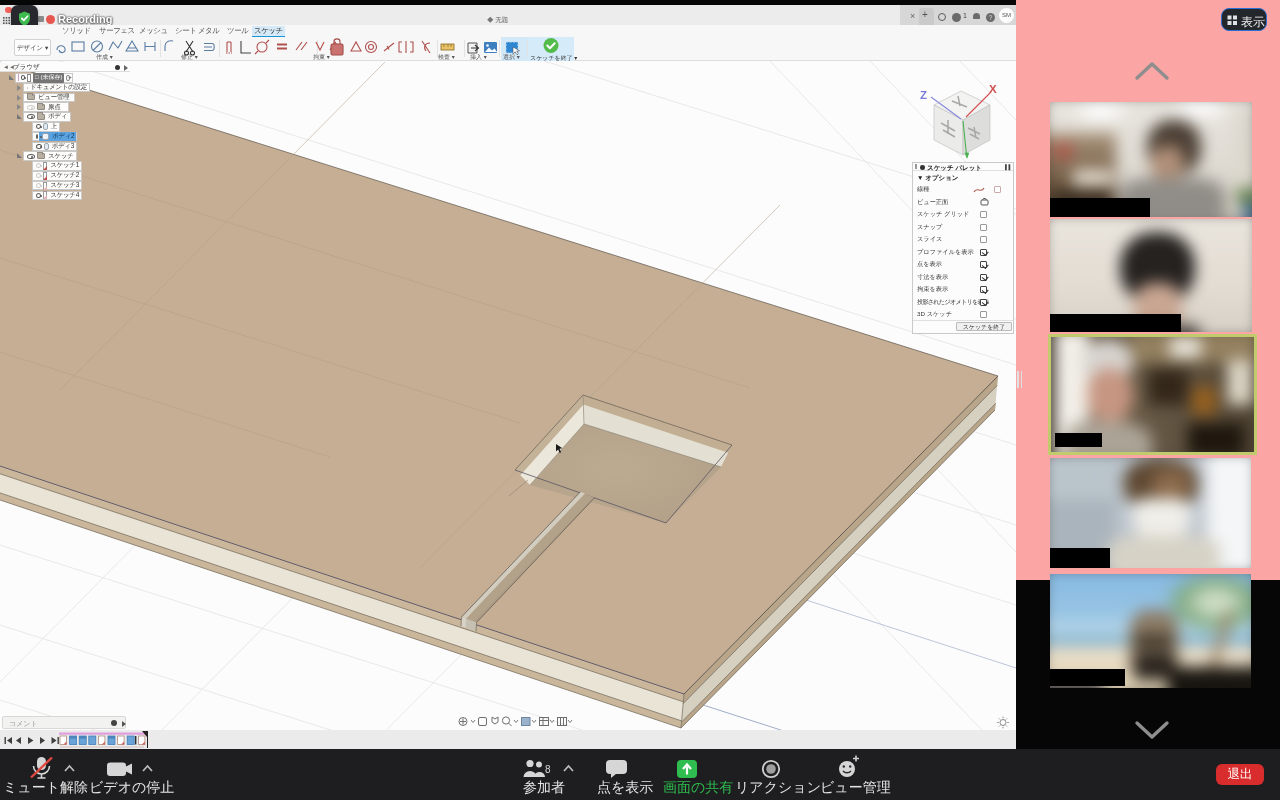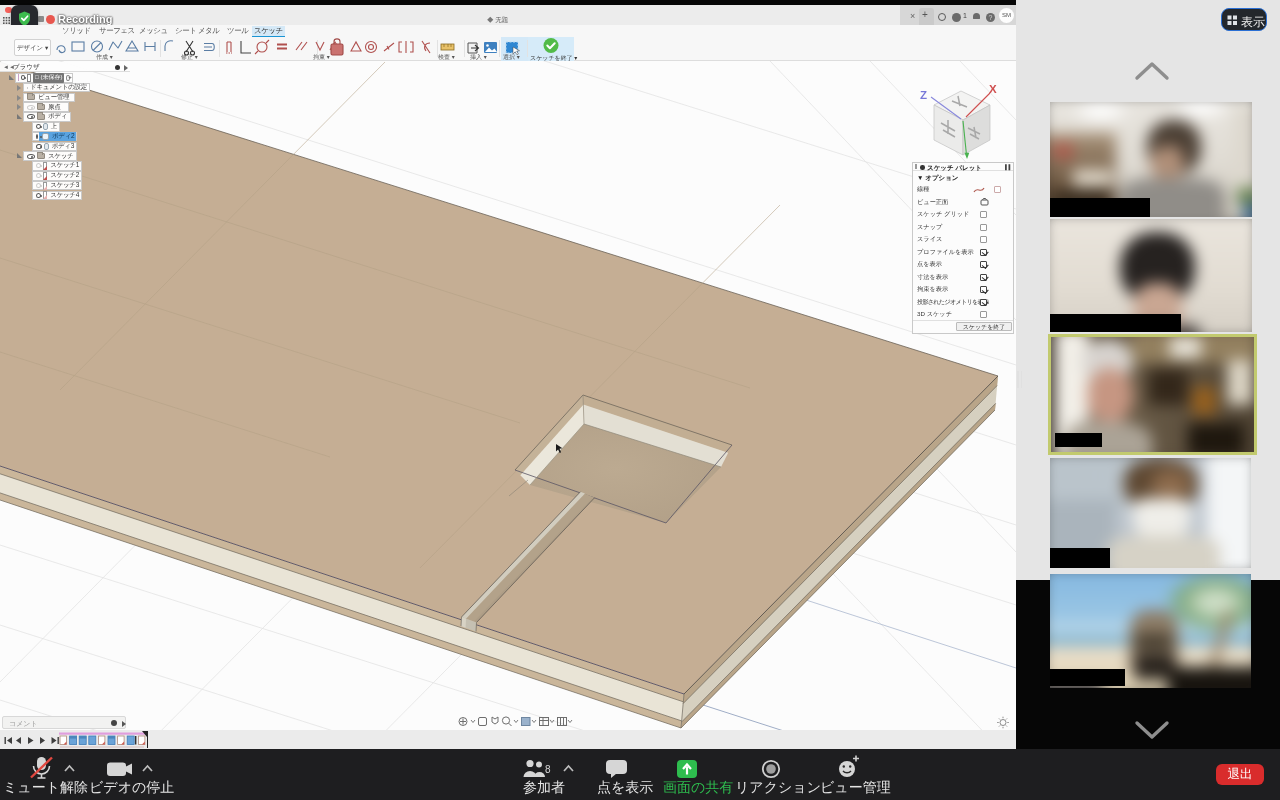--- a/index.html
+++ b/index.html
@@ -4,21 +4,21 @@
 html,body{width:1280px;height:800px;overflow:hidden;background:#000}
 body{font-family:"Liberation Sans",sans-serif}
 #root{position:relative;width:1280px;height:800px;background:#060606}
 .abs{position:absolute}
 #shared{position:absolute;left:0;top:0;width:1016px;height:749px;background:#fcfcfc;overflow:hidden}
 #titlebar{position:absolute;left:0;top:5px;width:1114px;height:20px;background:#ececec}
 #menubar{position:absolute;left:0;top:25px;width:1016px;height:12px;background:#f7f7f7}
 #toolbar{position:absolute;left:0;top:37px;width:1016px;height:24px;background:#f7f7f7;border-bottom:1px solid #ddd}
 .tab{position:absolute;top:1px;font-size:7.5px;color:#555;letter-spacing:-0.5px}
 #timelinebar{position:absolute;left:0;top:730px;width:1016px;height:19px;background:#ebebeb}
-#sidebar{position:absolute;left:1016px;top:0;width:264px;height:580px;background:#e5e5e5}
+#sidebar{position:absolute;left:1016px;top:0;width:264px;height:580px;background:#fca5a5}
 #bottombar{position:absolute;left:0;top:749px;width:1280px;height:51px;background:#1e1e20}
 .vid{position:absolute;left:1050px;width:202px;background:#222;overflow:hidden}
 .blurwrap{position:absolute;left:-8px;top:-8px;right:-8px;bottom:-8px;filter:blur(7.5px)}
 .tag{position:absolute;background:#000}
 .blabel{position:absolute;font-size:14px;color:#e4e4e4;white-space:nowrap;line-height:14px}
 .trow{position:absolute;left:0;height:9.5px;width:140px}
 .trow i{display:inline-block;vertical-align:top}
 .exp{position:absolute;left:9px;top:2px;width:0;height:0;border-left:5px solid #777;border-top:5px solid transparent}
 .col{position:absolute;top:2px;width:0;height:0;border-left:4.5px solid #888;border-top:3px solid transparent;border-bottom:3px solid transparent}
 .chip{position:absolute;top:0;height:9.5px;background:rgba(255,255,255,.96);border:1px solid #c9c9c9;display:flex;align-items:center;padding:0 2px;white-space:nowrap}

